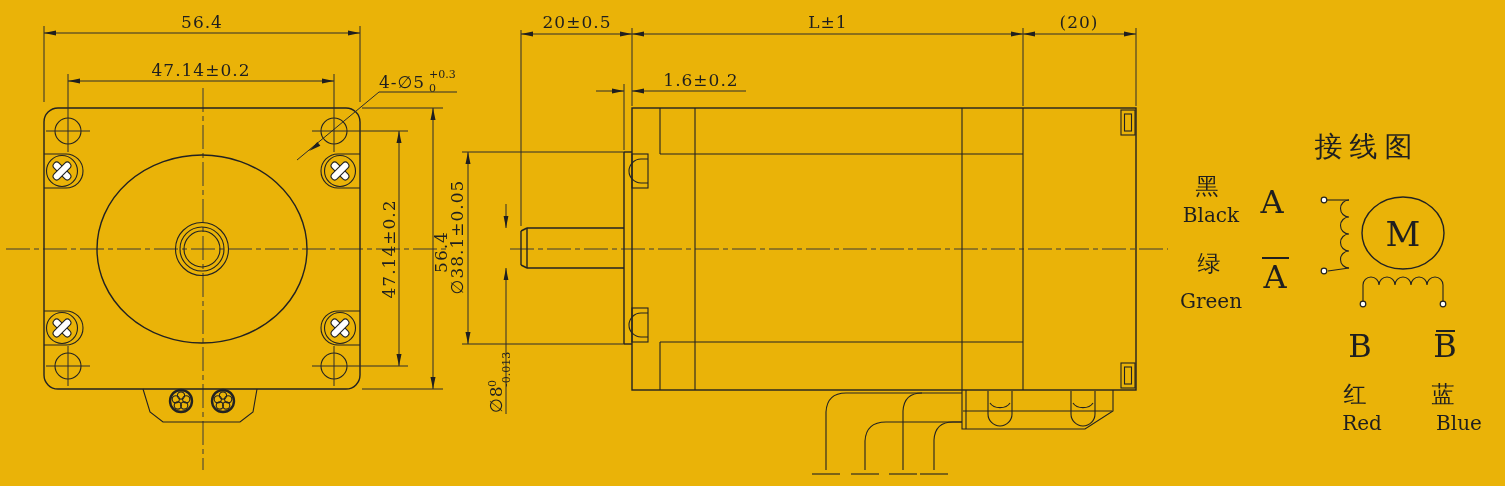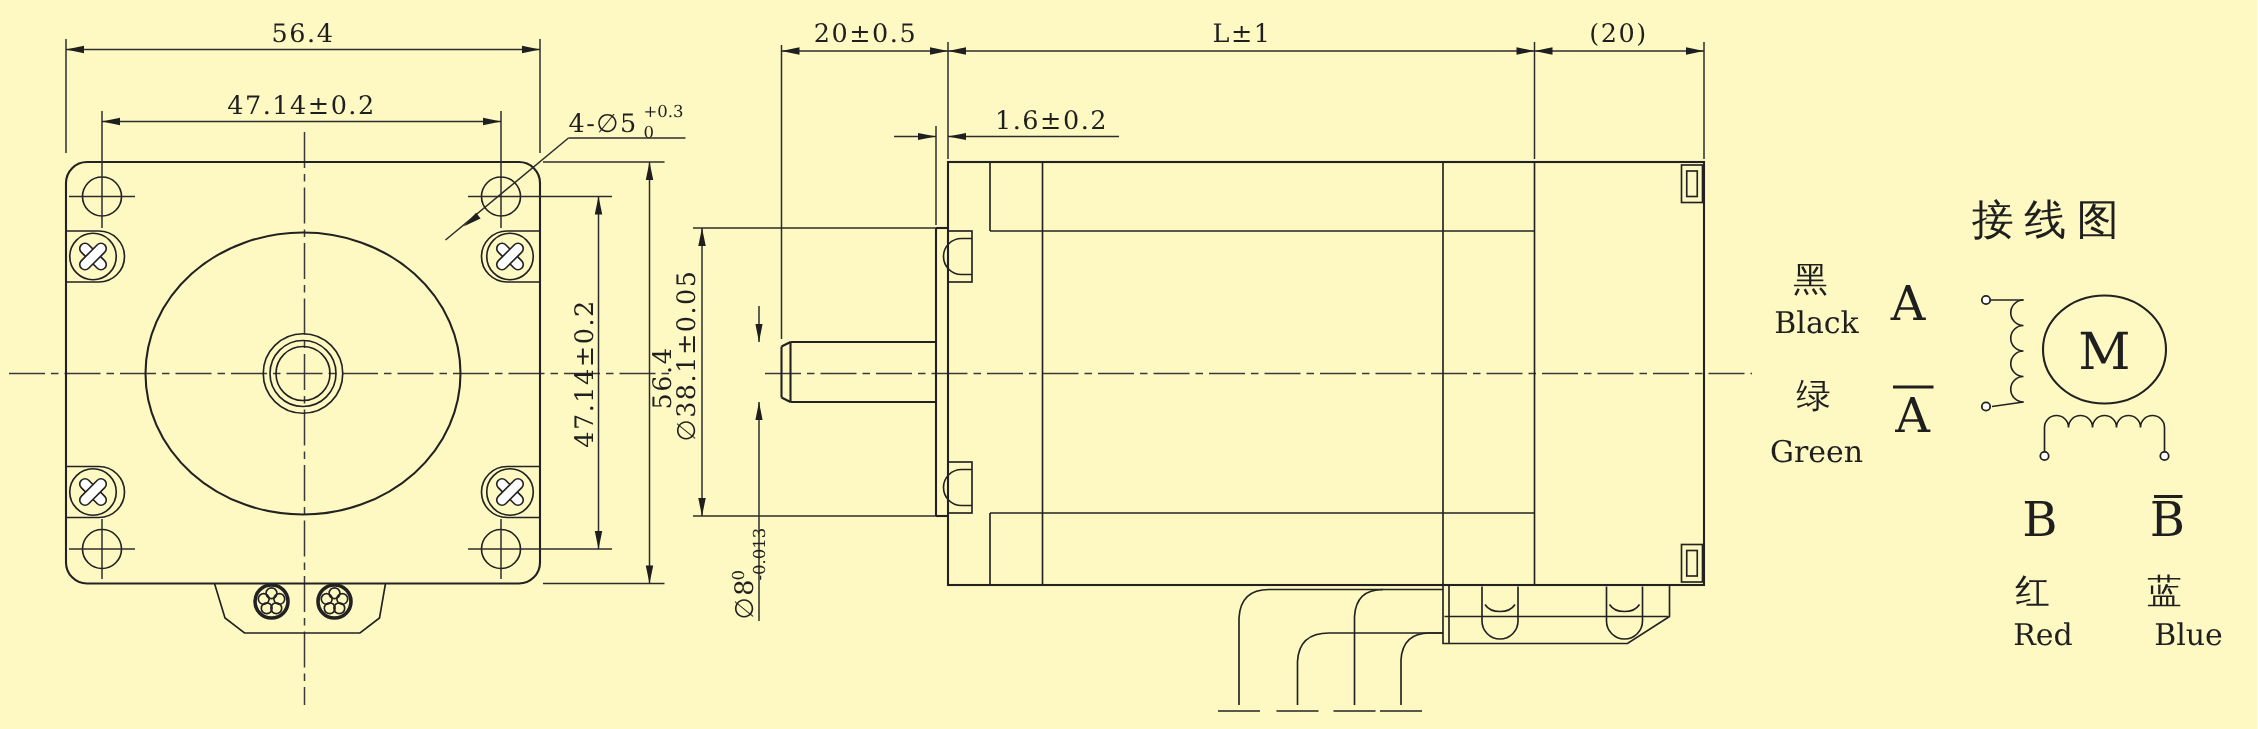--- a/index.html
+++ b/index.html
@@ -1,16 +1,16 @@
 <!DOCTYPE html>
 <html><head>
 <meta charset="utf-8">
 <style>
   html,body{margin:0;padding:0;background:#ffffff;}
-  .canvas{width:1505px;height:486px;background:#fef9c3;position:relative;overflow:hidden;}
+  .canvas{width:1505px;height:486px;background:#eab308;position:relative;overflow:hidden;}
   svg{display:block;}
   text{fill:#1f1f1f;font-family:"DejaVu Serif","Liberation Serif",serif;}
   .dim{font-size:17px;letter-spacing:1px;}
   .dimsmall{font-size:11px;letter-spacing:0;}
   .cjk{font-size:23px;font-family:"DejaVu Sans","Liberation Sans",sans-serif;}
   .en{font-size:20px;}
   .term{font-size:32px;}
   .mlabel{font-size:34px;}
   .title-cjk{font-size:28px;letter-spacing:7px;font-family:"DejaVu Sans","Liberation Sans",sans-serif;}
   .thin{stroke:#2c2c2c;stroke-width:1;fill:none;}

